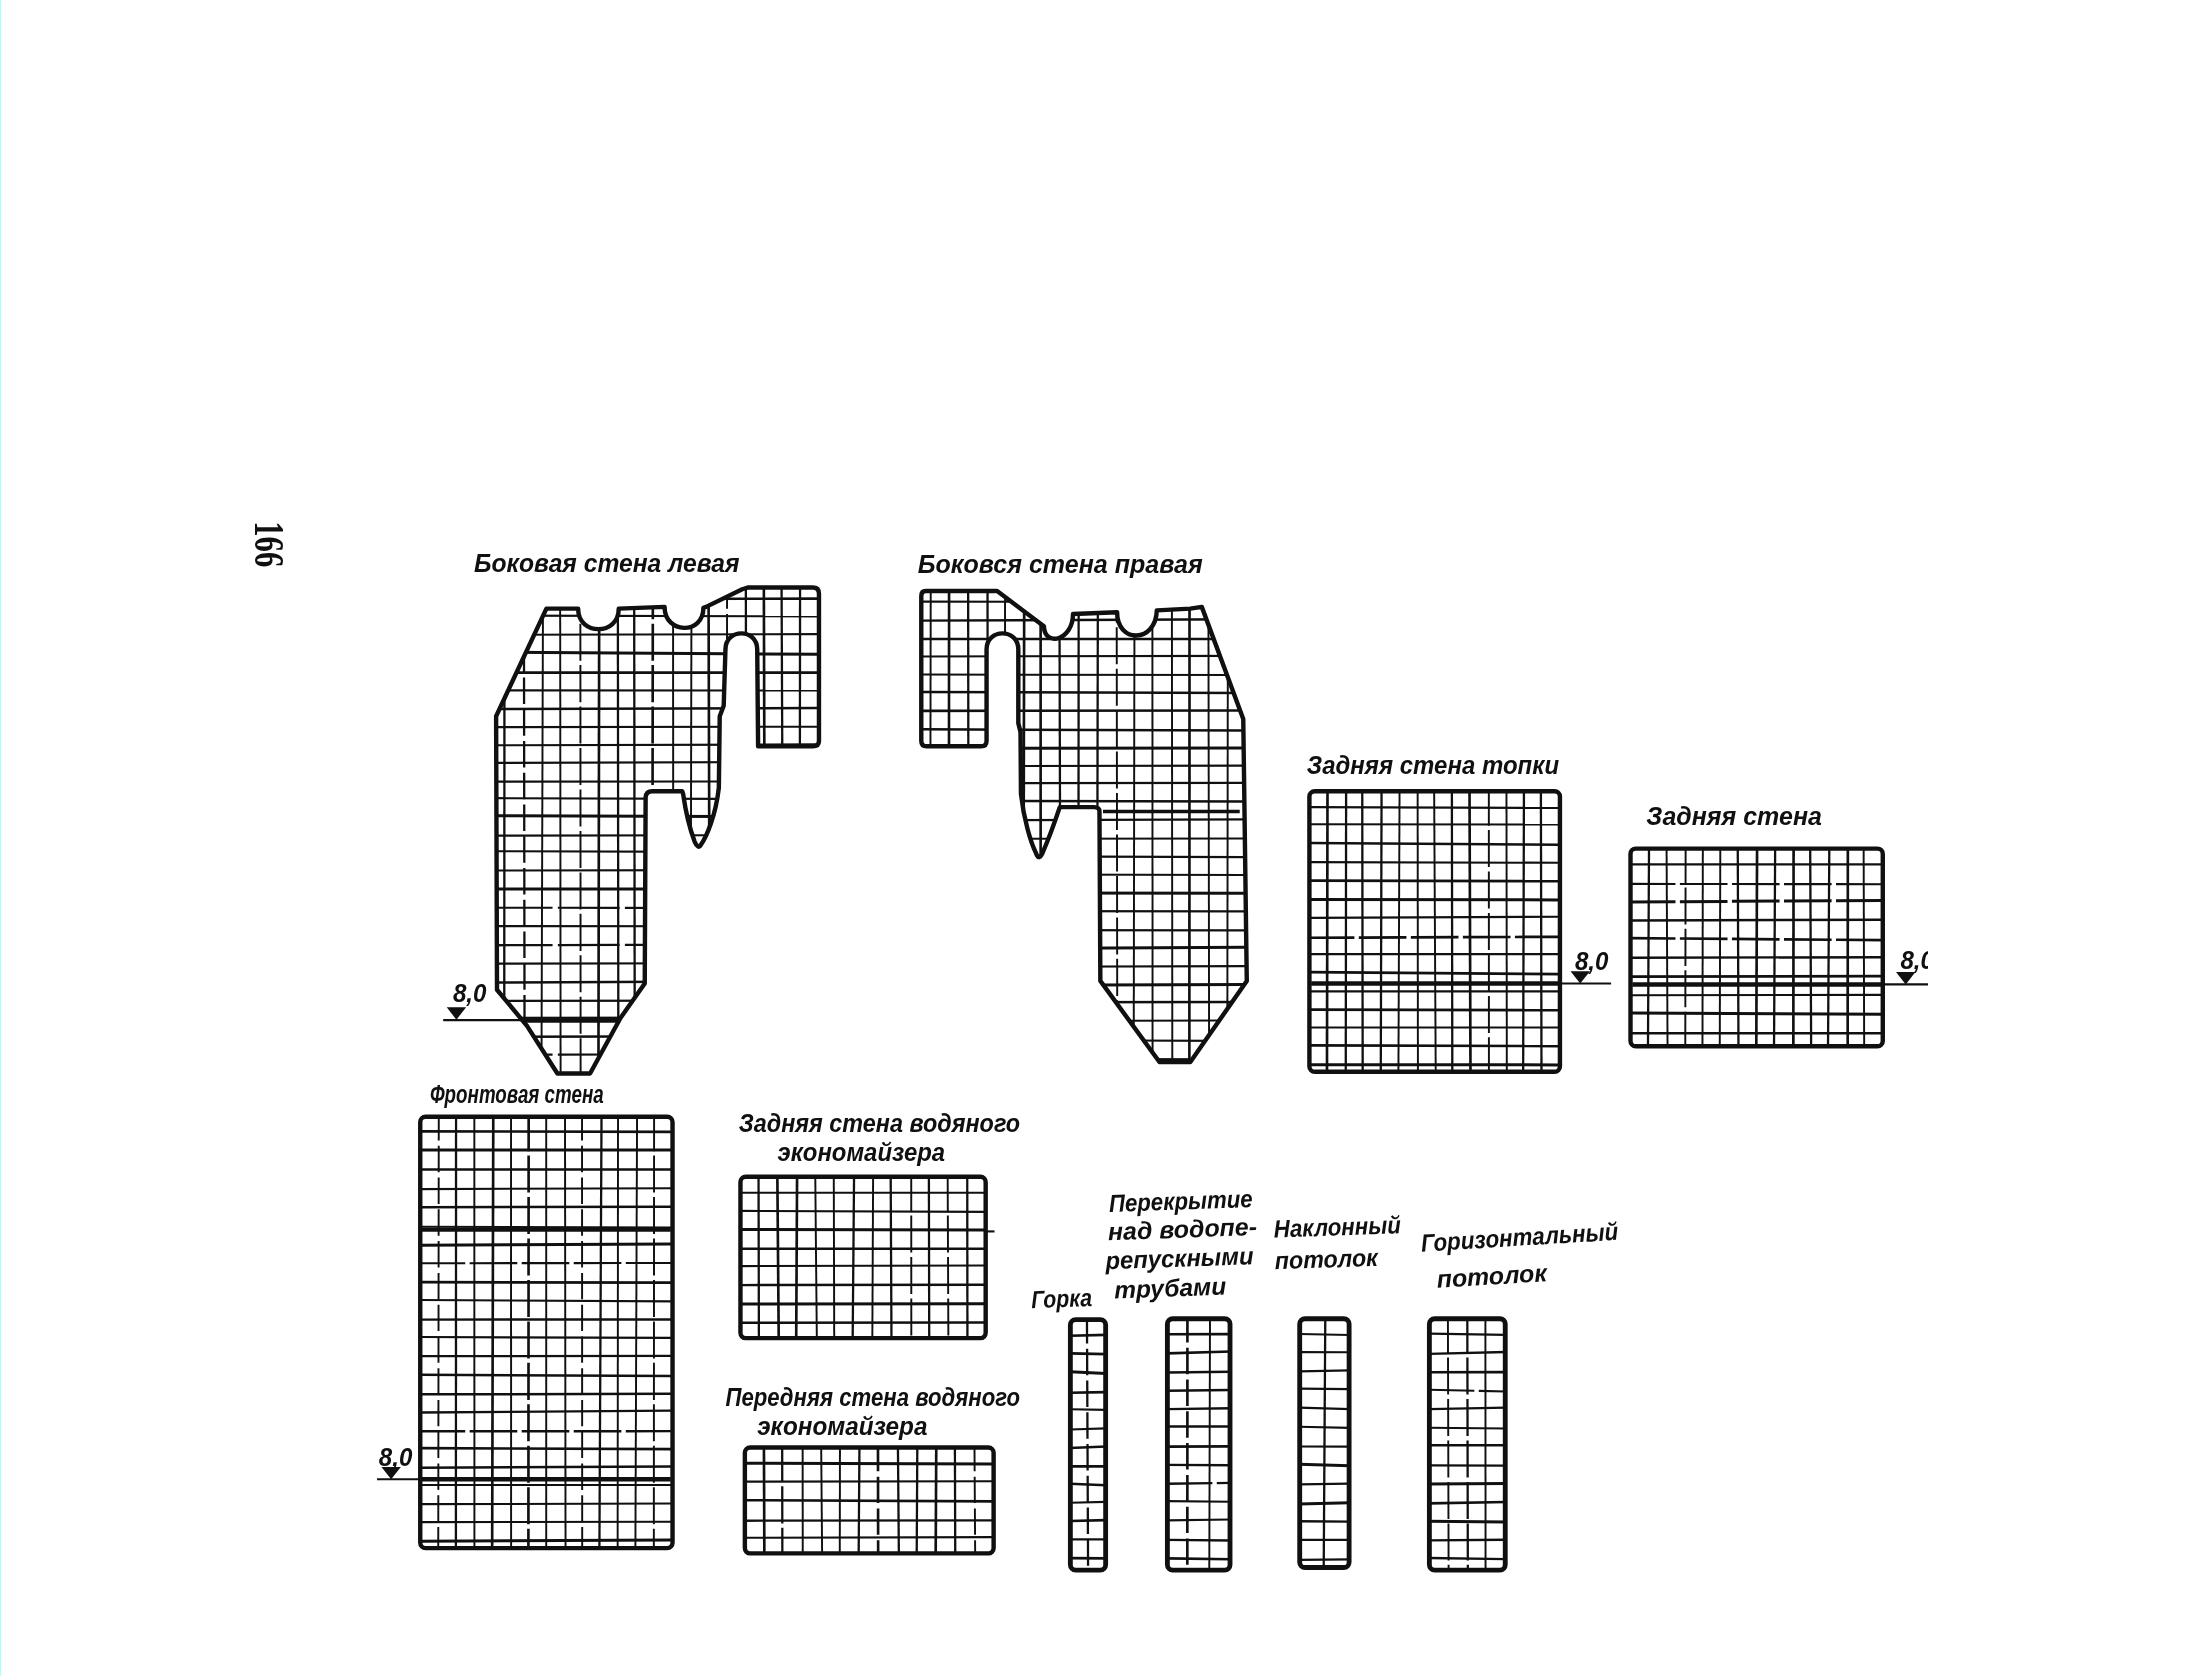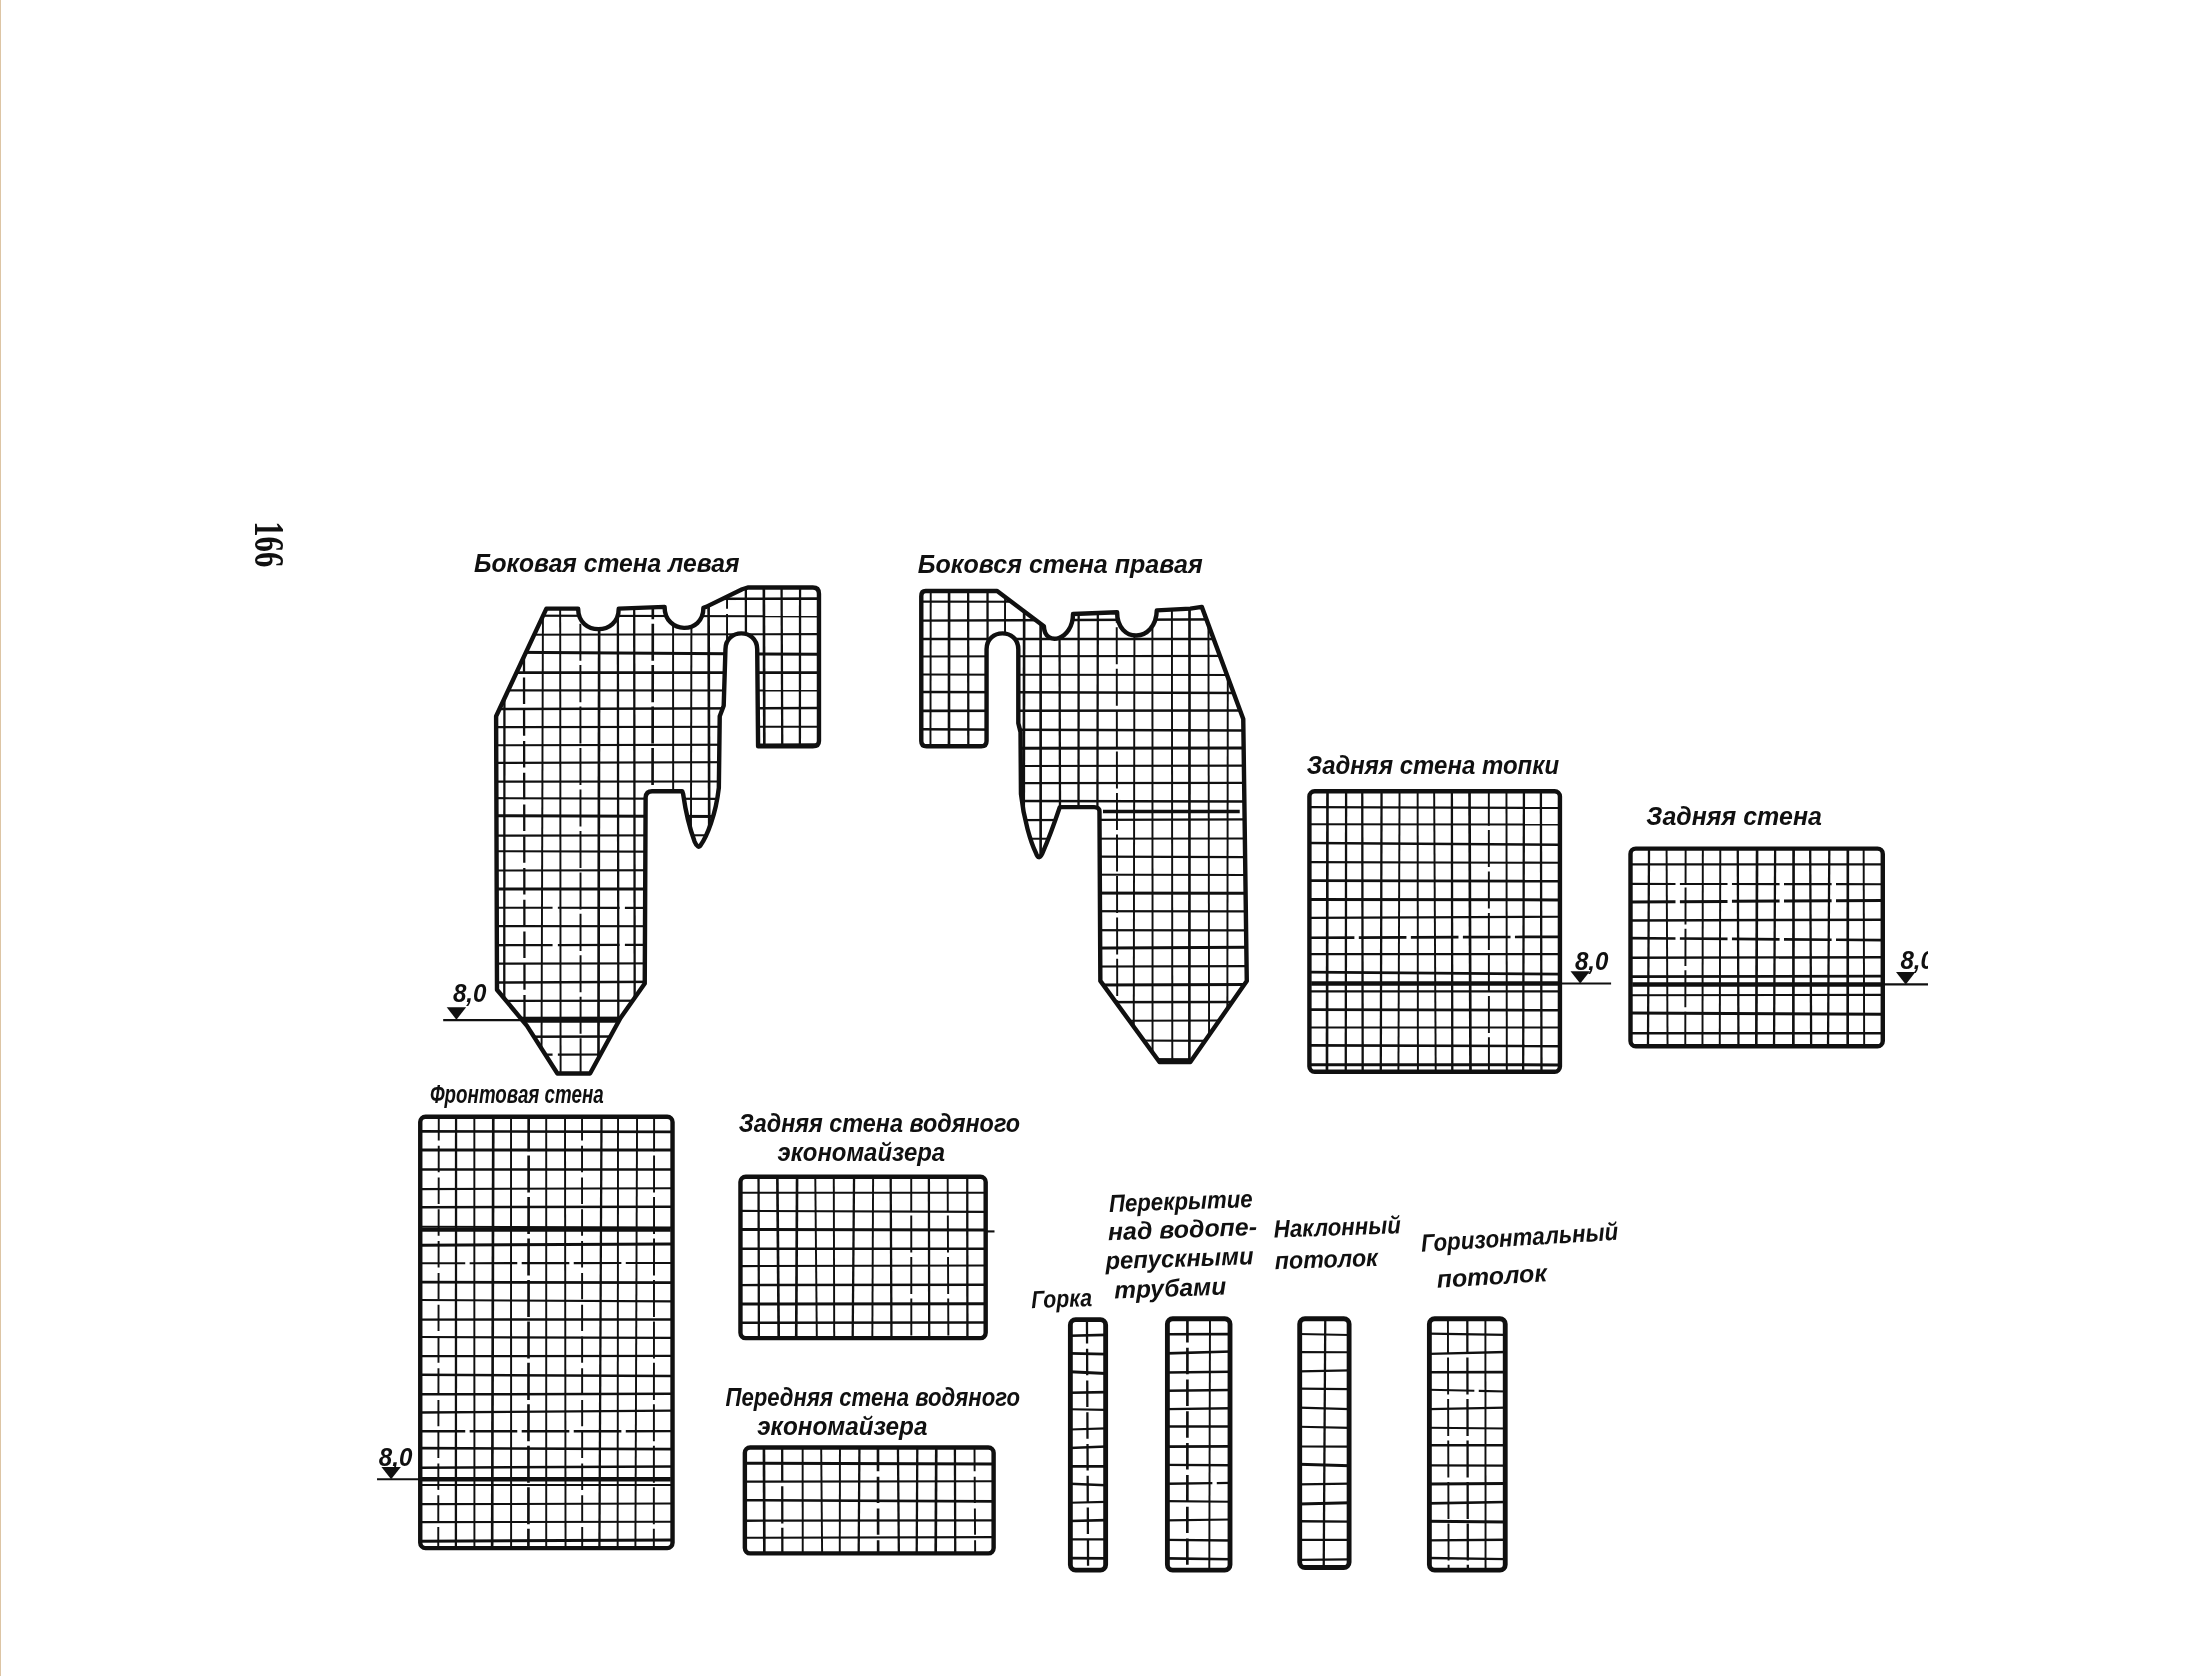--- a/index.html
+++ b/index.html
@@ -1,15 +1,15 @@
 <!DOCTYPE html>
 <html style="font-size:14px"><head><meta charset="utf-8">
 <style>
 html,body{margin:0;padding:0;background:#ffffff;}
-.page{position:relative;width:1928px;height:1676px;background:#a16207;overflow:hidden;}
+.page{position:relative;width:1928px;height:1676px;background:#5eead4;overflow:hidden;}
 svg{position:absolute;left:0;top:0;}
 </style></head>
 <body>
 <div class="page">
 <svg width="2206" height="1676" viewBox="0 0 2500 1900">
 <rect x="0" y="0" width="2500" height="1900" fill="#ffffff"></rect>
 <defs>
 <clipPath id="cpL">
           <path d="M 619,690 L 655,690 C 655,721 701,721 701,690 L 753,688 C 753,719 797,720 797,689 L 800,688 L 841,668 L 848,666 L 921,666 Q 928,666 928,673 L 928,840 Q 928,846 921,846 L 865,846 L 859,846 L 858,736 C 858,712 822,712 822,736 L 820,800 L 815.5,812 L 814.5,893 C 811,924 801,948 794,958 Q 791,963 787,954 C 781,938 776,914 774,900 L 773,897 L 739,897 Q 732,897 731.5,904 L 730.5,1115 L 703,1154 L 668.5,1217 L 631.5,1217 L 597,1163 L 563,1122 L 562,812 Z"></path>
         </clipPath>

